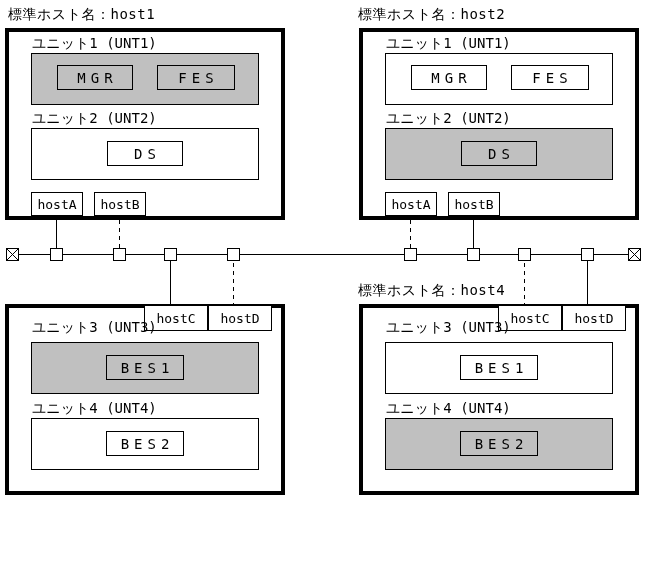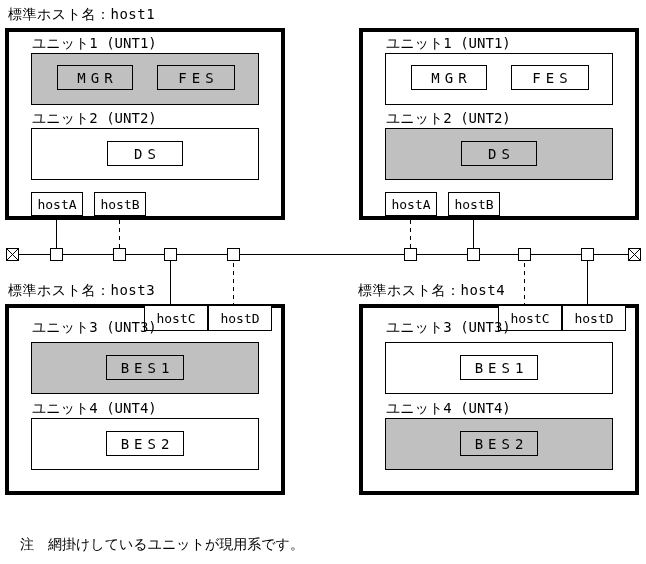--- a/index.html
+++ b/index.html
@@ -61,20 +61,21 @@
     </div>
     <div class="unit-label" style="top:104px;">ユニット2 (UNT2)</div>
     <div class="unit-box" style="top:122px;">
       <div class="server-box" style="left:75px; top:12px; width:76px;">DS</div>
     </div>
     <div class="port-box" style="left:26px; top:186px;">hostA</div>
     <div class="port-box" style="left:89px; top:186px;">hostB</div>
   </div>
 
   <div class="host-group" style="left:359px; top:6px; height:214px;">
+    <div class="host-title" style="left:-1px;">標準ホスト名：host2</div>
     <div class="host-box h-top"></div>
     <div class="unit-label" style="top:29px;">ユニット1 (UNT1)</div>
     <div class="unit-box" style="top:47px;">
       <div class="server-box" style="left:25px; top:11px; width:76px;">MGR</div>
       <div class="server-box" style="left:125px; top:11px; width:78px;">FES</div>
     </div>
     <div class="unit-label" style="top:104px;">ユニット2 (UNT2)</div>
     <div class="unit-box shaded" style="top:122px;">
       <div class="server-box shaded" style="left:75px; top:12px; width:76px;">DS</div>
     </div>
@@ -108,21 +109,20 @@
     <line x1="0.5" y1="0.5" x2="12.5" y2="12.5" stroke="#000000"></line>
     <line x1="12.5" y1="0.5" x2="0.5" y2="12.5" stroke="#000000"></line>
   </svg>
   <svg class="terminator" style="left:628px;" viewBox="0 0 13 13">
     <rect x="0.5" y="0.5" width="12" height="12" fill="#ffffff" stroke="#000000"></rect>
     <line x1="0.5" y1="0.5" x2="12.5" y2="12.5" stroke="#000000"></line>
     <line x1="12.5" y1="0.5" x2="0.5" y2="12.5" stroke="#000000"></line>
   </svg>
 
   <div class="host-group" style="left:5px; top:282px; height:213px;">
-    <div class="host-title" style="left:3px;">標準ホスト名：host3</div>
     <div class="host-box h-bottom"></div>
     <div class="port-box wide" style="left:139px; top:23px;">hostC</div>
     <div class="port-box wide" style="left:203px; top:23px;">hostD</div>
     <div class="unit-label" style="top:37px;">ユニット3 (UNT3)</div>
     <div class="unit-box shaded" style="top:60px;">
       <div class="server-box shaded" style="left:74px; top:12px; width:78px;">BES1</div>
     </div>
     <div class="unit-label" style="top:118px;">ユニット4 (UNT4)</div>
     <div class="unit-box" style="top:136px;">
       <div class="server-box" style="left:74px; top:12px; width:78px;">BES2</div>
@@ -137,15 +137,14 @@
     <div class="unit-label" style="top:37px;">ユニット3 (UNT3)</div>
     <div class="unit-box" style="top:60px;">
       <div class="server-box" style="left:74px; top:12px; width:78px;">BES1</div>
     </div>
     <div class="unit-label" style="top:118px;">ユニット4 (UNT4)</div>
     <div class="unit-box shaded" style="top:136px;">
       <div class="server-box shaded" style="left:74px; top:12px; width:78px;">BES2</div>
     </div>
   </div>
 
-  <div class="legend-line" style="left:20px; top:536px;">注　網掛けしているユニットが現用系です。</div>
 
 </div>
 
 </body></html>

